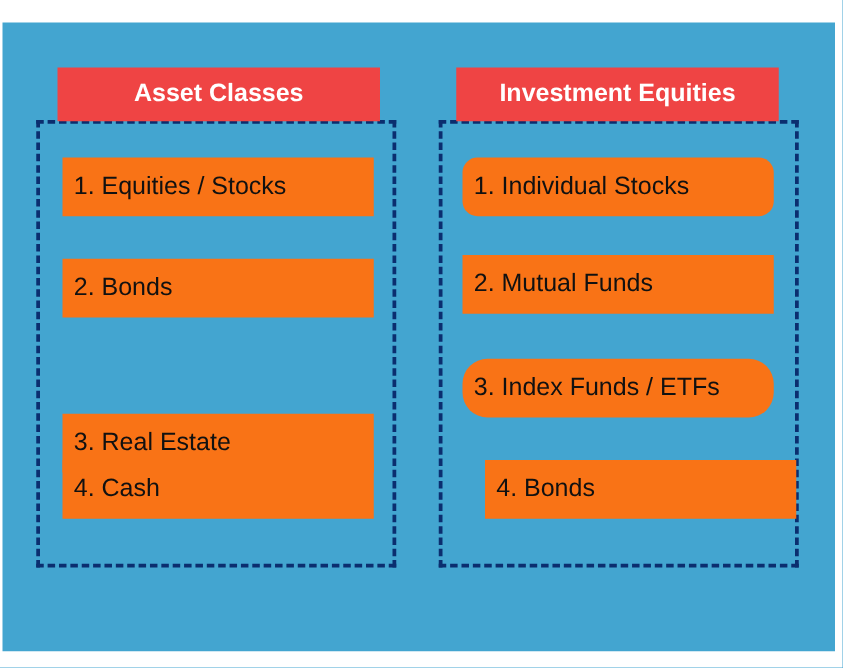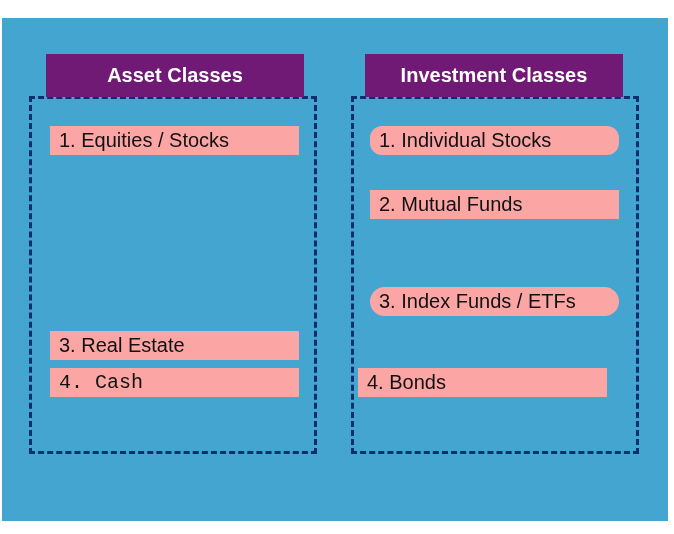--- a/index.html
+++ b/index.html
@@ -6,46 +6,47 @@
   body {
     width: 674px; height: 534px; background: #ffffff; position: relative; overflow: hidden;
     font-family: "Liberation Sans", sans-serif;
   }
   .panel {
     position: absolute; left: 2px; top: 18px; width: 666px; height: 503px;
     background: #43a5d0;
   }
   .col-header {
     position: absolute; top: 36px; height: 43px;
-    background: #701a75; color: #ffffff;
+    background: #ef4444; color: #ffffff;
     font-weight: bold; font-size: 20px;
     display: flex; align-items: center; justify-content: center;
     z-index: 2;
   }
   .dash-box {
     position: absolute; top: 78px; height: 358px;
     border: 3px dashed #0b2e6f; box-sizing: border-box;
   }
   .item {
-    position: absolute; height: 29px; background: #fca5a5;
+    position: absolute; height: 47px; background: #f97316;
     display: flex; align-items: center; padding-left: 9px; box-sizing: border-box;
     font-size: 20px; color: #111111;
   }
 </style>
 </head>
 <body>
 
 <div class="panel">
 
   <div class="dash-box" style="left:27px; width:288px;"></div>
   <div class="col-header" style="left:44px; width:258px;">Asset Classes</div>
   <div class="item" style="left:48px; top:108px; width:249px;">1. Equities / Stocks</div>
+  <div class="item" style="left:48px; top:189px; width:249px;">2. Bonds</div>
   <div class="item" style="left:48px; top:269px; width:249px;margin-top:44px;">3. Real Estate</div>
-  <div class="item" style="left:48px; top:350px; width:249px;font-family:Liberation Mono, monospace;">4. Cash</div>
+  <div class="item" style="left:48px; top:350px; width:249px;">4. Cash</div>
 
   <div class="dash-box" style="left:349px; width:288px;"></div>
-  <div class="col-header" style="left:363px; width:258px;">Investment Classes</div>
+  <div class="col-header" style="left:363px; width:258px;">Investment Equities</div>
   <div class="item" style="left:368px; top:108px; width:249px;border-radius:12px;">1. Individual Stocks</div>
-  <div class="item" style="left:368px; top:172px; width:249px;text-align:right;">2. Mutual Funds</div>
+  <div class="item" style="left:368px; top:186px; width:249px;text-align:right;">2. Mutual Funds</div>
   <div class="item" style="left:368px; top:269px; width:249px;border-radius:20px;">3. Index Funds / ETFs</div>
-  <div class="item" style="left:356px; top:350px; width:249px;">4. Bonds</div>
+  <div class="item" style="left:386px; top:350px; width:249px;">4. Bonds</div>
 
 </div>
 
 </body></html>

